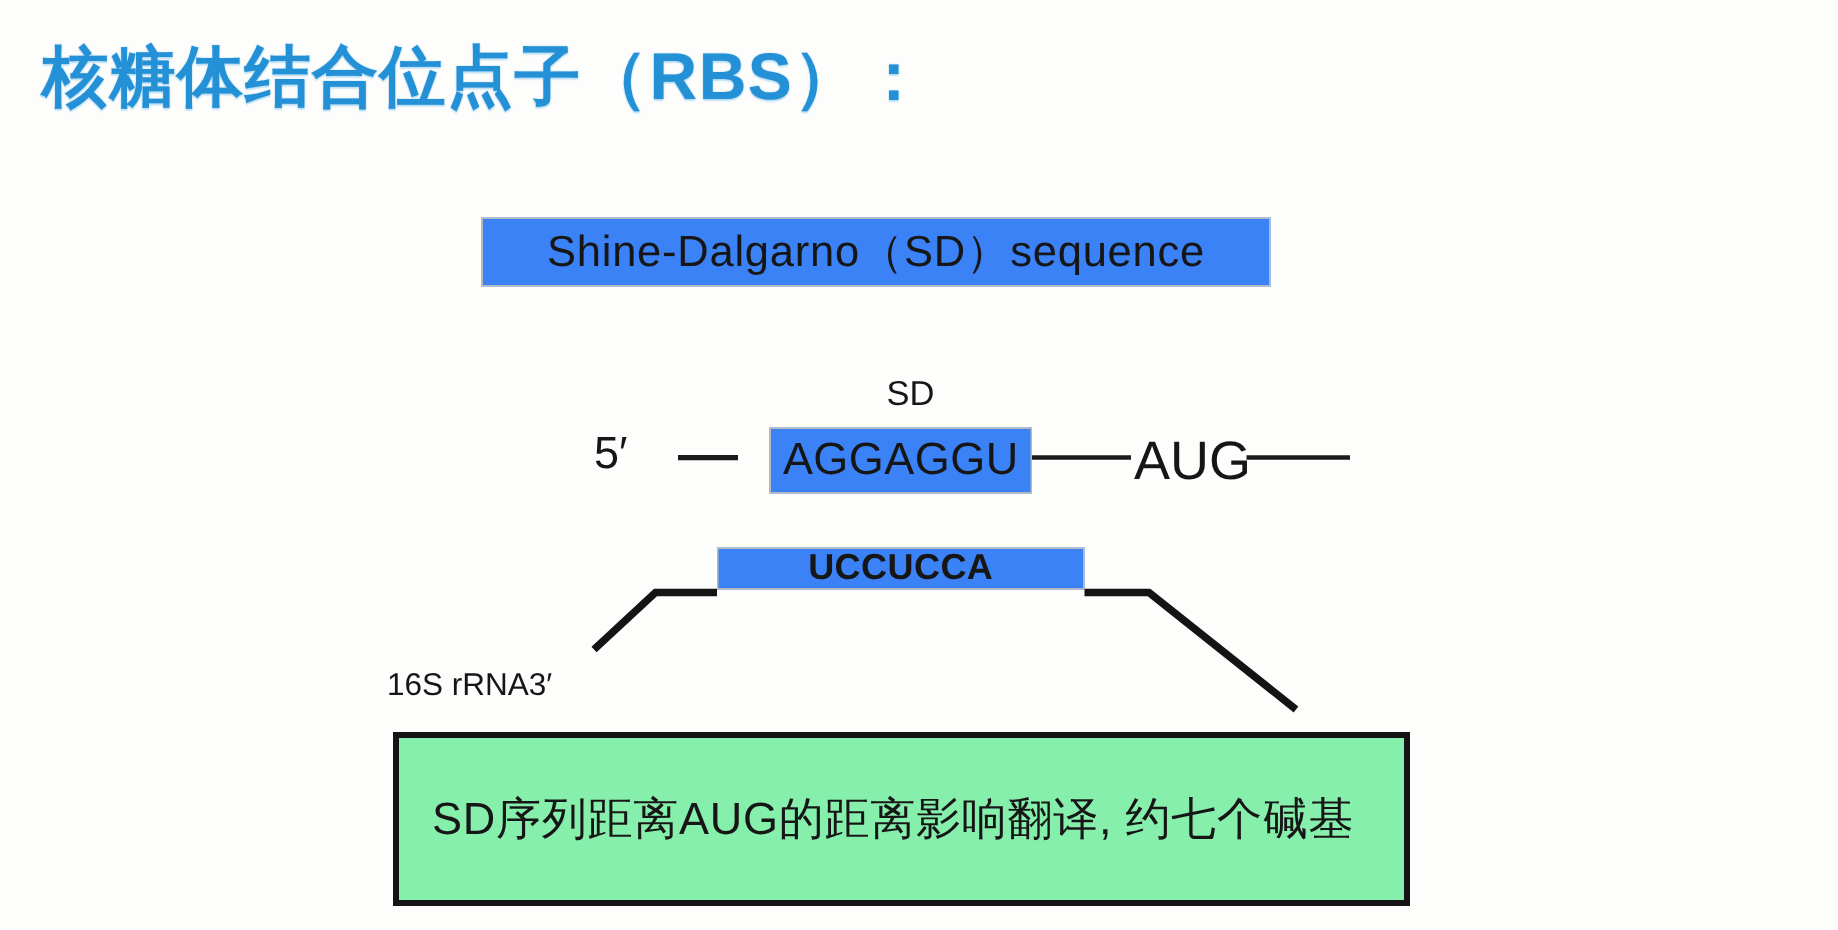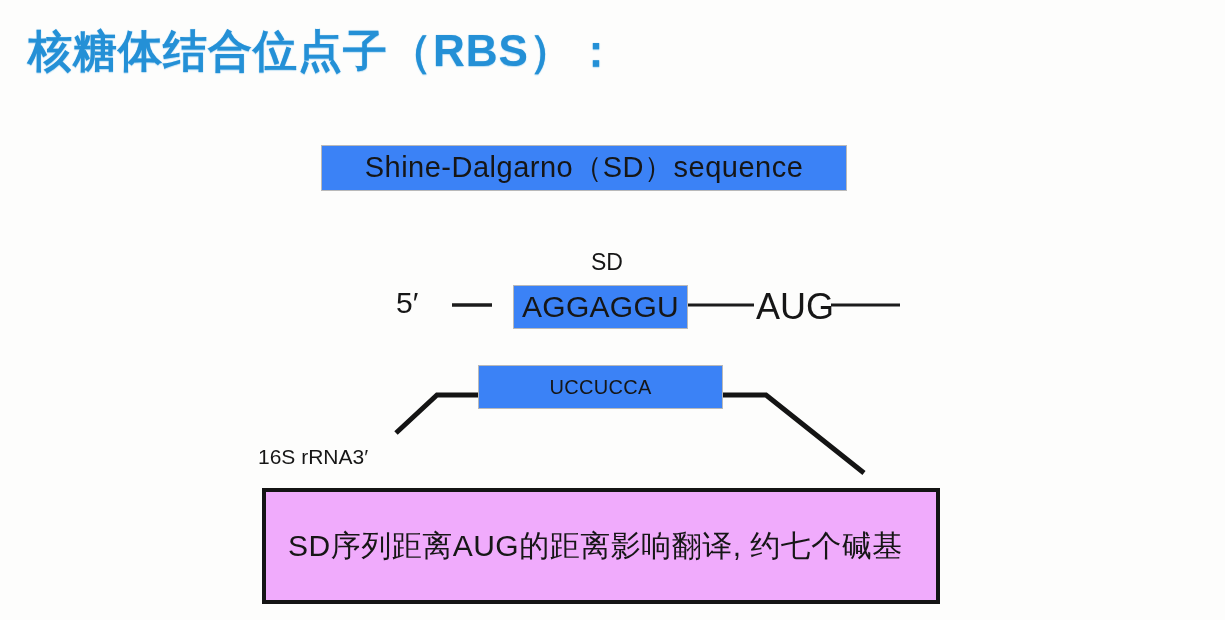--- a/index.html
+++ b/index.html
@@ -59,23 +59,24 @@
     height: 44px;
     font-size: 30px;
     letter-spacing: 0.3px;
     align-items: center;
   }
 
   #anti-sd-box {
     left: 478px;
     top: 365px;
     width: 245px;
-    height: 44px;
-    font-size: 20px;
+    height: 28px;
+    font-size: 24px;
     letter-spacing: 0.3px;
+    font-weight: bold;
   }
 
   
   .plain-label {
     position: absolute;
     white-space: nowrap;
     color: #161616;
   }
 
   #sd-caption {
@@ -115,21 +116,21 @@
 
   
   #note-box {
     position: absolute;
     left: 262px;
     top: 488px;
     width: 678px;
     height: 116px;
     box-sizing: border-box;
     border: 4px solid #141414;
-    background: #f0abfc;
+    background: #86efac;
     display: flex;
     align-items: center;
   }
   #note-text {
     padding-left: 22px;
     font-size: 30px;
     color: #161616;
     white-space: nowrap;
     letter-spacing: 0.5px;
   }

